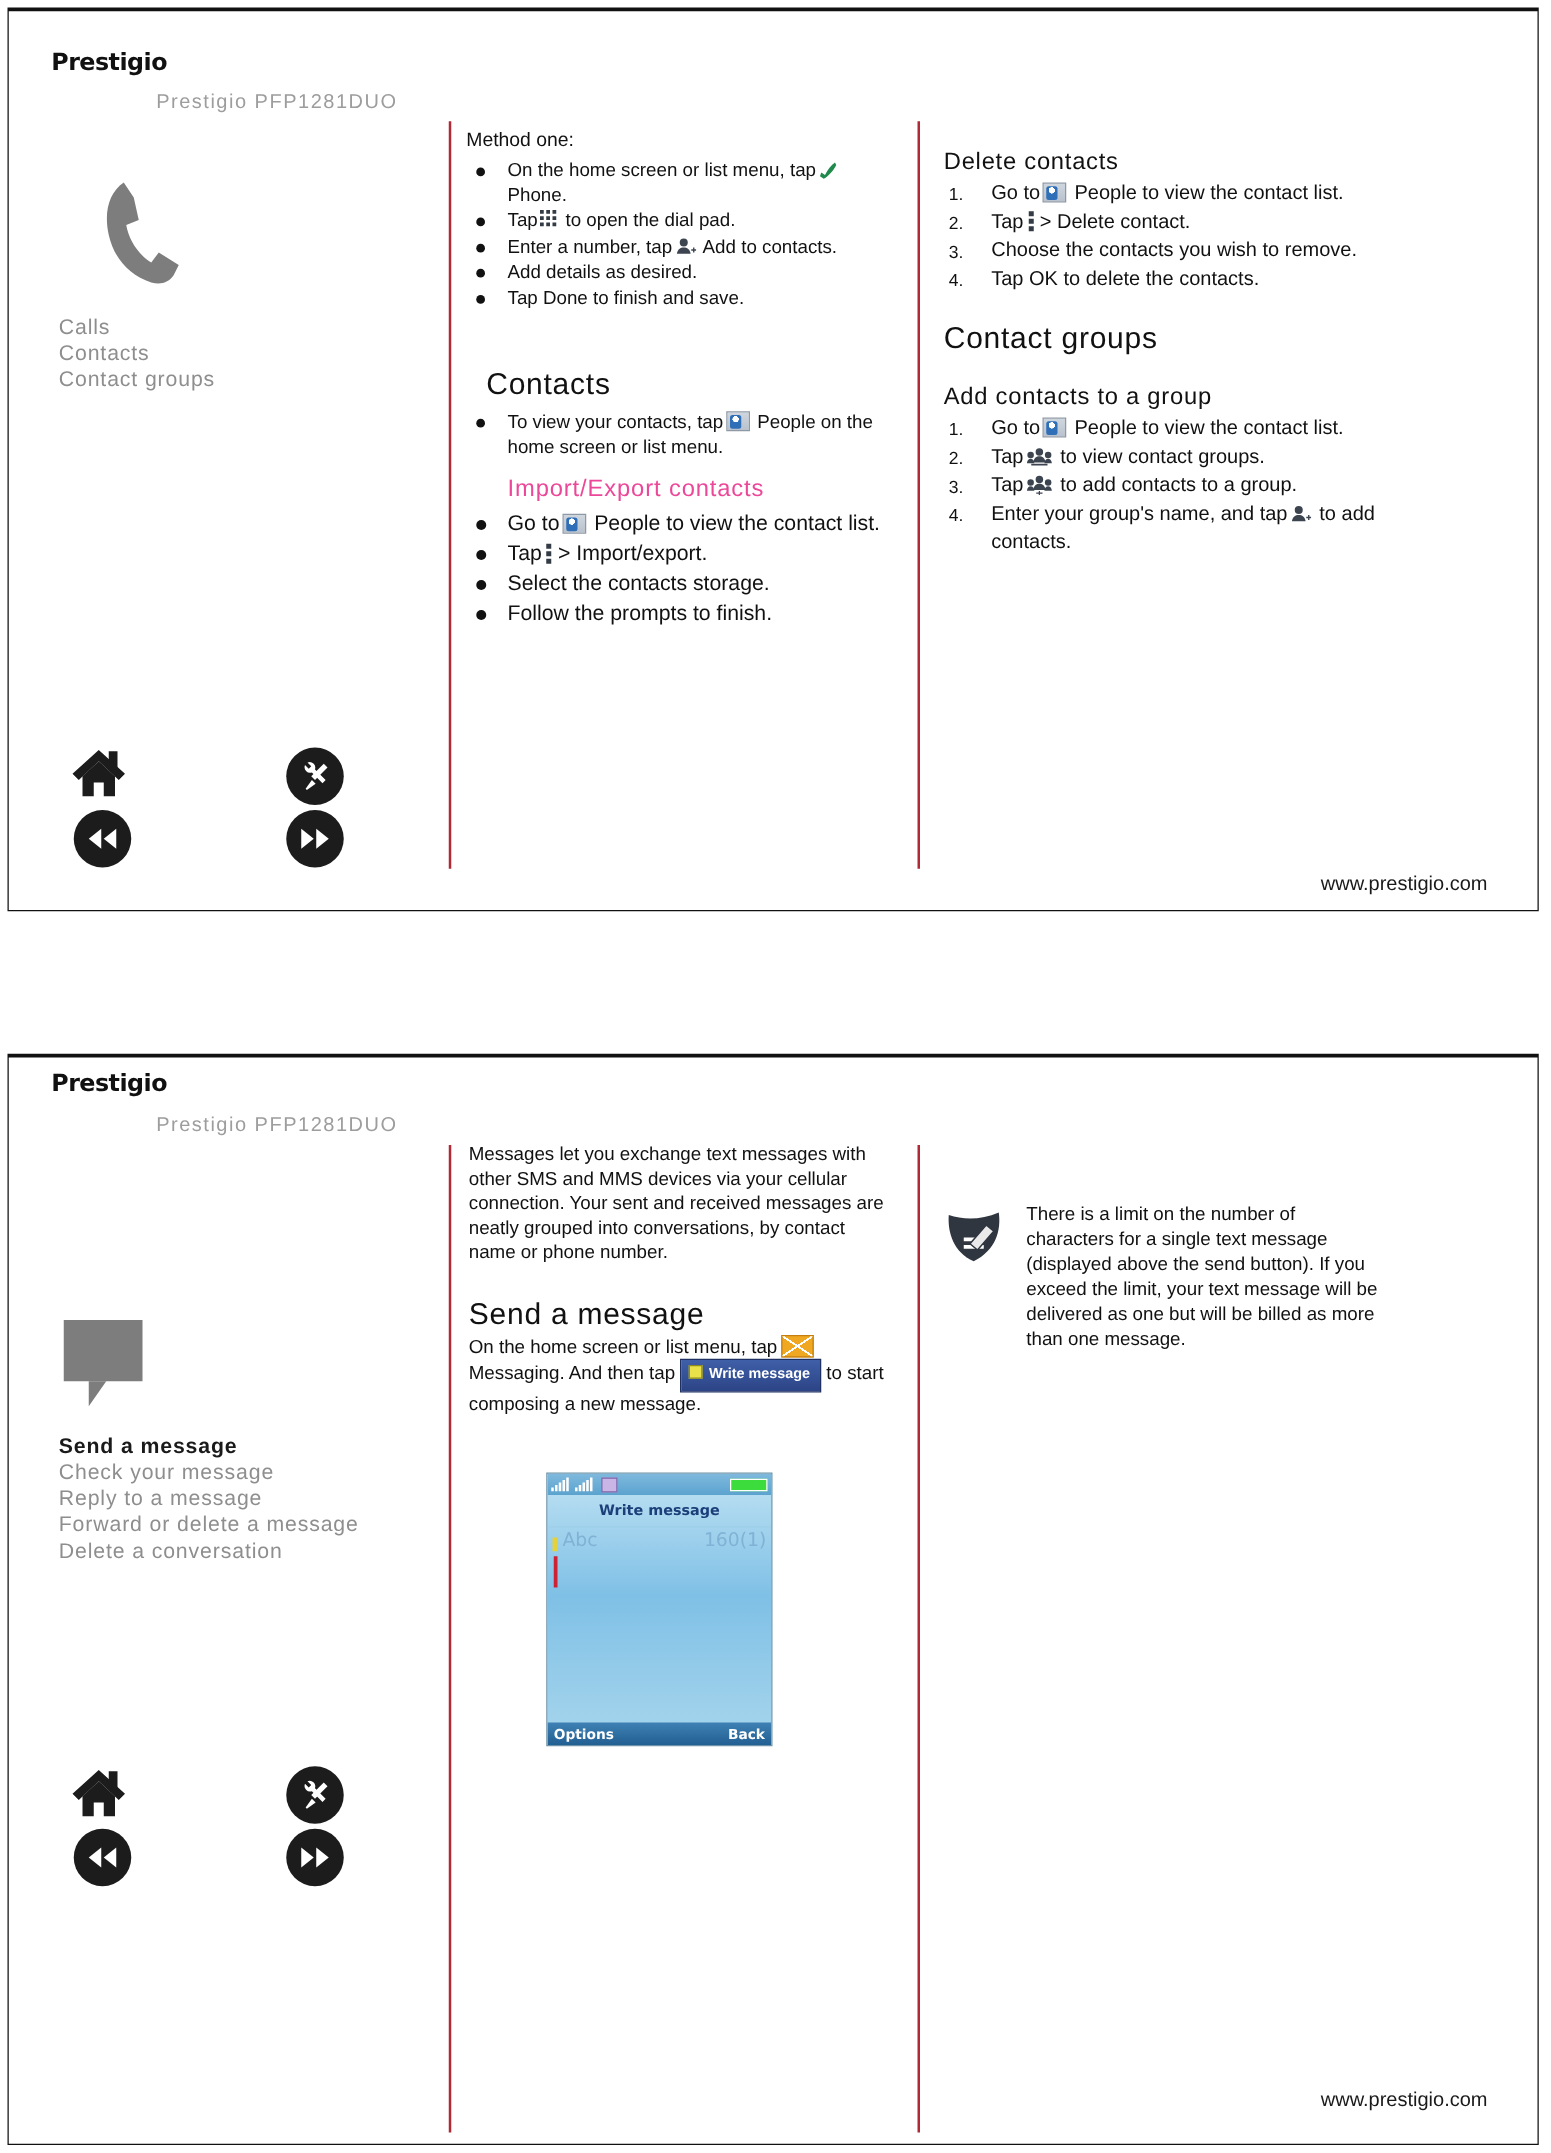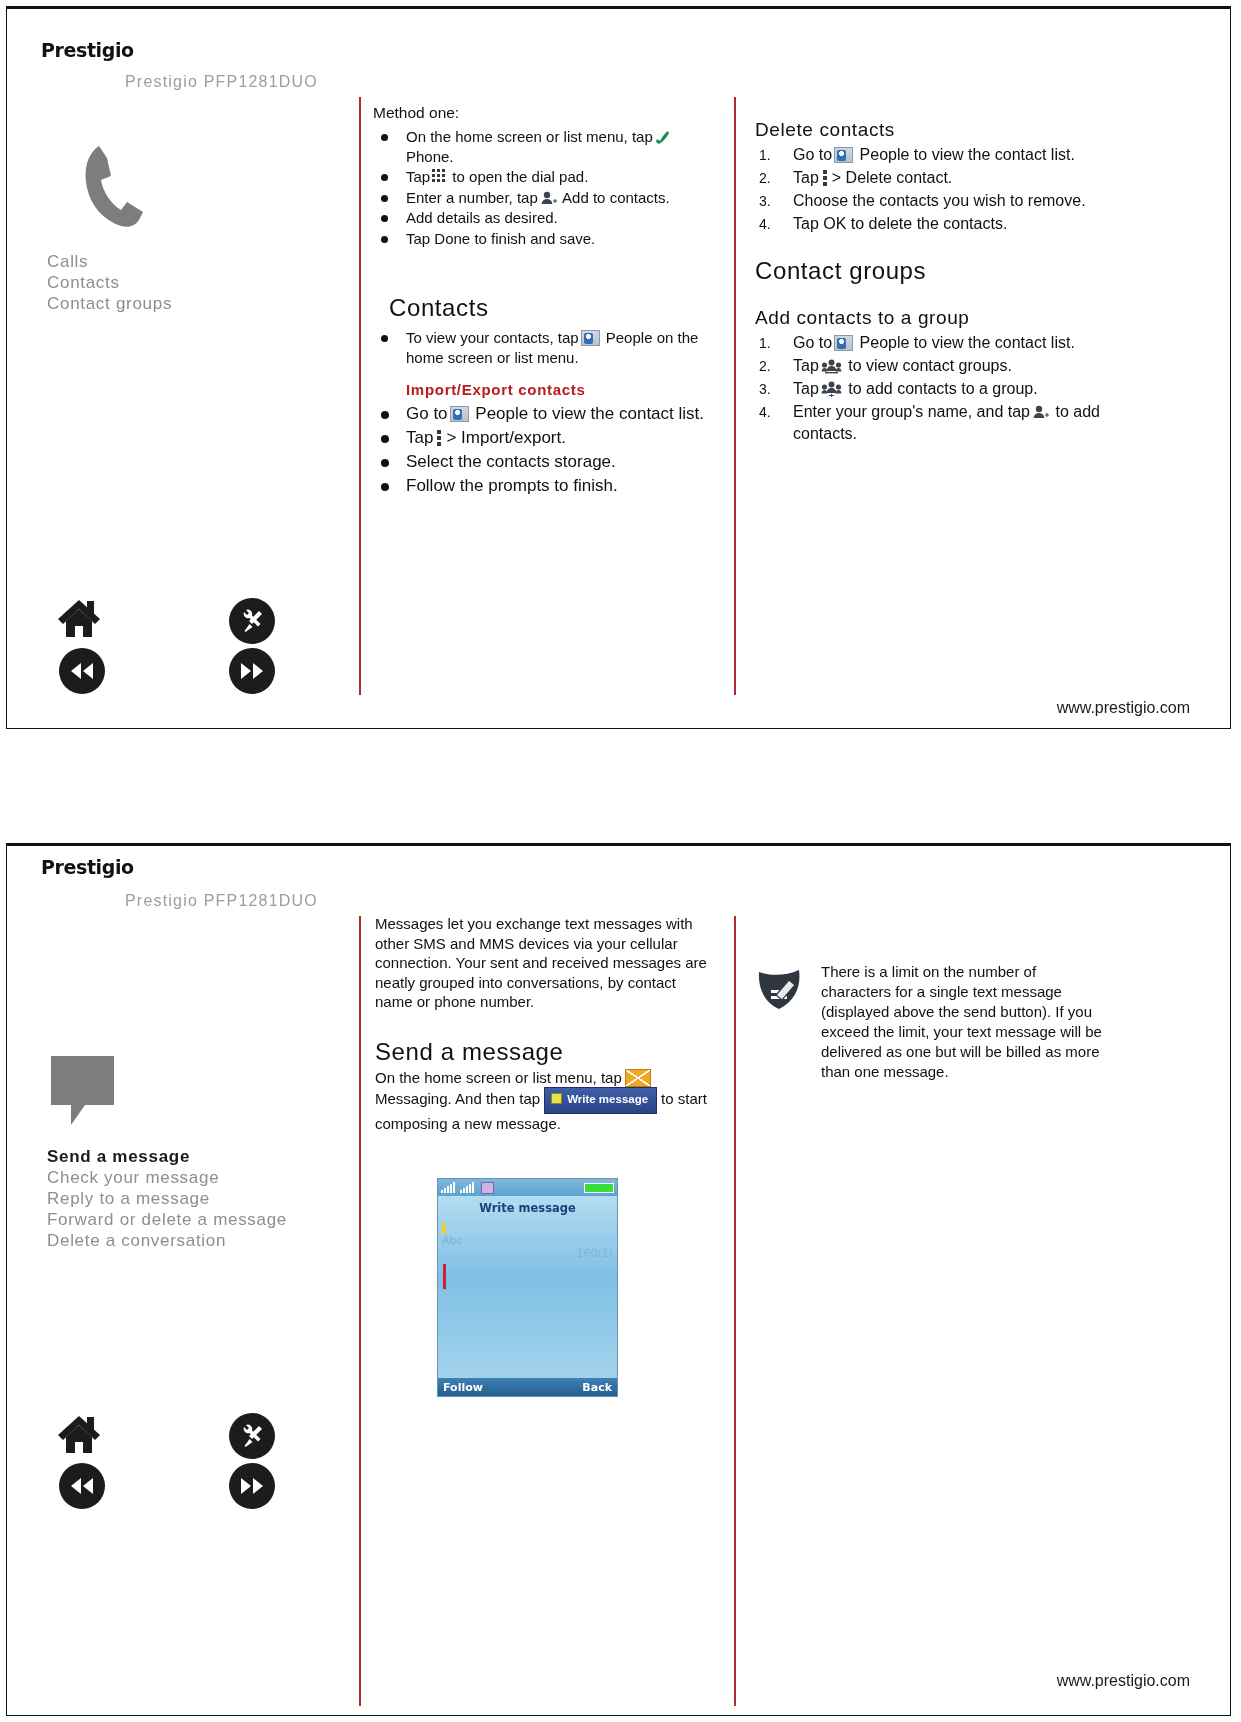--- a/index.html
+++ b/index.html
@@ -113,25 +113,25 @@
     margin: 0 0 2px 0;
     font-weight: normal;
   }
   .h2 {
     font-size: 19px;
     letter-spacing: 0.6px;
     margin: 0 0 3px 0;
     font-weight: normal;
   }
   .h3 {
-    font-size: 15px;
+    font-size: 19px;
     letter-spacing: 0.7px;
     margin: 0 0 2px 0;
-    font-weight: bold;
-    color: #b91c1c;
+    font-weight: normal;
+    color: #ec4899;
   }
   p.body {
     font-size: 15px;
     line-height: 19.5px;
     margin: 0;
   }
   ul.bullets, ol.numbers {
     margin: 0;
     padding: 0;
     list-style: none;
@@ -294,27 +294,26 @@
   .phone .title {
     text-align: center;
     font-size: 11.5px;
     font-weight: bold;
     color: #1c3f7a;
     padding: 5px 0 6px;
     font-family: "DejaVu Sans", sans-serif;
   }
   .phone .inforow {
     display: flex;
-    align-items: flex-start;
+    align-items: flex-end;
     padding: 1px 4px;
-    font-size: 11px;
+    font-size: 15px;
     color: #7fb2d4;
     font-family: "DejaVu Sans", sans-serif;
     border-top: 1px solid #9fd0e8;
-    flex-direction: column;
   }
   .phone .inforow .abcmark {
     width: 4px; height: 11px; background: #e3d23a; margin-right: 4px;
   }
   .phone .inforow .count { margin-left: auto; }
   .phone .caret {
     width: 3px; height: 25px; background: #cc2233; margin: 3px 0 0 5px;
   }
   .phone .softbar {
     position: absolute;
@@ -616,21 +615,21 @@
         <div class="battery"></div>
       </div>
       <div class="title">Write message</div>
       <div class="inforow">
         <div class="abcmark"></div>
         <span>Abc</span>
         <span class="count">160(1)</span>
       </div>
       <div class="caret"></div>
       <div class="softbar">
-        <span>Follow</span>
+        <span>Options</span>
         <span>Back</span>
       </div>
     </div>
 
     <div class="col" style="left:748px; top:82px; width:352px">
 
       <div class="note-row" style="margin-top:34px">
         <div style="flex:0 0 54px; padding-top:4px">
           <svg width="52" height="46" viewBox="0 0 52 46">
             <path d="M4 6 C16 10 30 10 44 4 C46 18 42 34 24 43 C8 36 3 20 4 6 Z" fill="#2f3640"></path>

